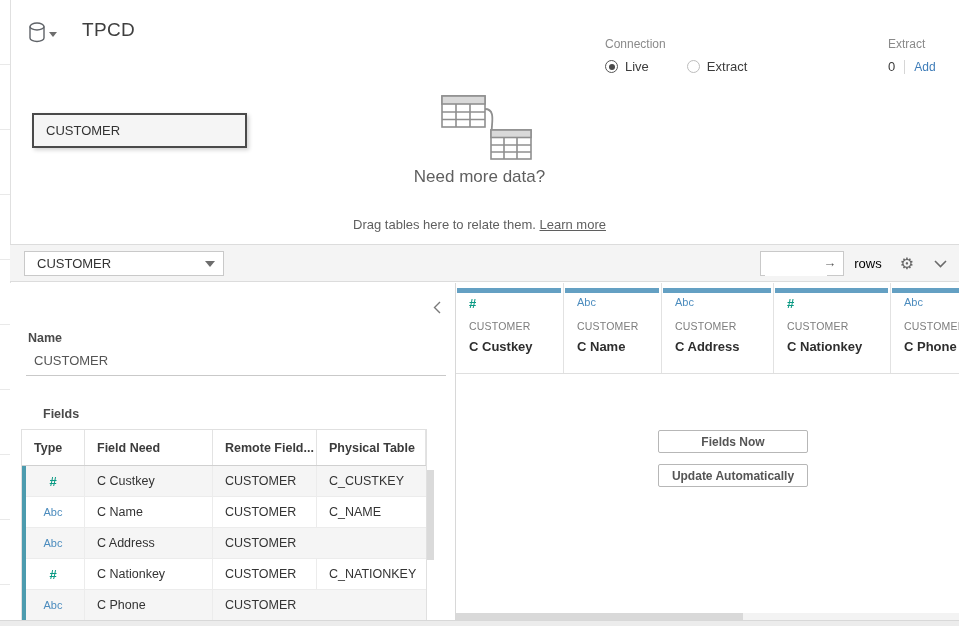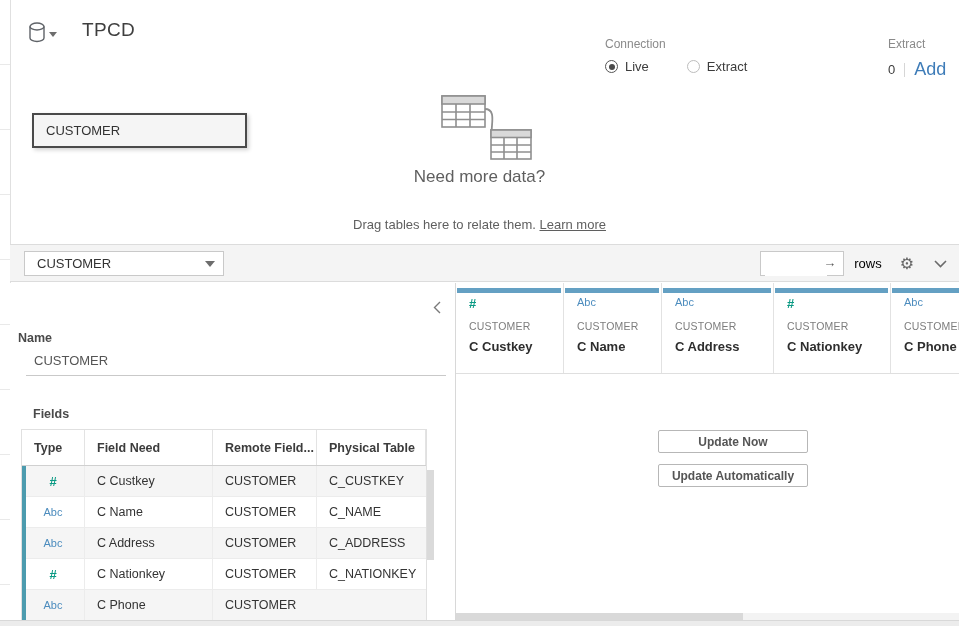--- a/index.html
+++ b/index.html
@@ -20,21 +20,21 @@
   .radio-option{display:flex;align-items:center;margin-right:38px;cursor:pointer;}
   .radio-circle{width:13px;height:13px;border-radius:50%;border:1px solid #bdbdbd;background:#fff;
     margin-right:7px;position:relative;box-sizing:border-box;}
   .radio-option.selected .radio-circle{border:1px solid #555;}
   .radio-option.selected .radio-circle::after{content:"";position:absolute;left:2.5px;top:2.5px;width:6px;height:6px;border-radius:50%;background:#4a4a4a;}
   .radio-label{font-size:13px;color:#3c3c3c;}
   .filters-block{position:absolute;left:888px;top:25px;}
   .filters-row{display:flex;align-items:center;margin-top:8px;}
   .filters-count{font-size:13px;color:#3c3c3c;}
   .vdiv{width:1px;height:14px;background:#d6d6d6;margin:0 9px;}
-  .add-link{font-size:18px;color:var(--link,#3e7cb8);cursor:pointer;text-decoration:none;}
+  .add-link{font-size:12px;color:var(--link,#3e7cb8);cursor:pointer;text-decoration:none;}
 
   
   .table-chip{position:absolute;left:32px;top:113px;width:199px;height:31px;background:#f5f5f5;
     border:2px solid #4a4a4a;box-shadow:2px 2px 4px rgba(0,0,0,.18);display:flex;align-items:center;
     padding-left:12px;font-size:13px;color:#333;cursor:grab;}
   .nmd-graphic{position:absolute;left:438px;top:92px;}
   .headline{position:absolute;left:0;right:0;top:167px;text-align:center;font-size:17px;color:#5f5f5f;}
   .hint{position:absolute;left:0;right:0;top:217px;text-align:center;font-size:13px;color:#5f5f5f;}
   .hint a{color:#5f5f5f;text-decoration:underline;cursor:pointer;}
 
@@ -51,21 +51,21 @@
   .rows-input input{border:0;outline:none;width:58px;height:21px;margin:1px 0 0 4px;font:12px "Liberation Sans",sans-serif;}
   .rows-arrow{position:absolute;right:7px;top:3px;color:#555;font-size:13px;}
   .rows-label{margin:0 18px 0 10px;font-size:13px;color:#000000;}
   .gear{font-size:16px;color:#666;cursor:pointer;line-height:1;margin-right:20px;}
   .chev{cursor:pointer;display:flex;align-items:center;}
 
   
   .left-panel{position:absolute;left:10px;top:283px;width:446px;height:343px;background:#fff;
     border-right:1px solid #d8d8d8;box-sizing:border-box;}
   .collapse{position:absolute;right:14px;top:18px;cursor:pointer;}
-  .panel-label{position:absolute;left:8px;font-size:12.5px;font-weight:bold;color:#4a4a4a;}
+  .panel-label{position:absolute;left:18px;font-size:12.5px;font-weight:bold;color:#4a4a4a;}
   .name-label{top:48px;}
   .name-value{position:absolute;left:22px;top:69px;width:400px;border:0;outline:none;
     font:13px "Liberation Sans",sans-serif;color:#555;background:transparent;}
   .name-underline{position:absolute;left:16px;right:9px;top:92px;height:1px;background:#c9c9c9;}
   .fields-label{top:124px;margin-left:15px;}
 
   .fields-table{position:absolute;left:11px;top:146px;width:404px;border:1px solid #e0e0e0;box-sizing:content-box;}
   .ft-row{display:grid;grid-template-columns:63px 128px 104px 109px;align-items:center;height:30px;
     border-bottom:1px solid #ececec;background:#fff;cursor:pointer;}
   .ft-head{height:35px;border-bottom:1px solid #d0d0d0;background:#fff;}
@@ -224,21 +224,20 @@
             <div class="ft-cell">C Name</div>
             <div class="ft-cell">CUSTOMER</div>
             <div class="ft-cell">C_NAME</div>
           </div>
           <div class="ft-row alt">
             <div class="ft-cell ft-type">
               <span class="type-glyph-str">Abc</span>
             </div>
             <div class="ft-cell">C Address</div>
             <div class="ft-cell">CUSTOMER</div>
-            <div class="ft-cell">C_ADDRESS</div>
           </div>
           <div class="ft-row">
             <div class="ft-cell ft-type">
               <span class="type-glyph-num">#</span>
             </div>
             <div class="ft-cell">C Nationkey</div>
             <div class="ft-cell">CUSTOMER</div>
             <div class="ft-cell">C_NATIONKEY</div>
           </div>
           <div class="ft-row alt">
@@ -283,21 +282,21 @@
           <div class="g-table">CUSTOMER</div>
           <div class="g-field">C Nationkey</div>
         </div>
         <div class="g-col" style="left: 436px; width: 130px;">
           <div class="g-strip"></div>
           <div class="g-icon type-glyph-str">Abc</div>
           <div class="g-table">CUSTOMER</div>
           <div class="g-field">C Phone</div>
         </div>
       </div>
-    <button class="upd-btn upd-now">Update Now</button>
+    <button class="upd-btn upd-now">Fields Now</button>
     <button class="upd-btn upd-auto">Update Automatically</button>
     <div class="h-scroll">
       <div class="h-thumb"></div>
     </div>
   </div>
 
   <div class="bottom-strip"></div>
 </div>
 
 </body></html>

